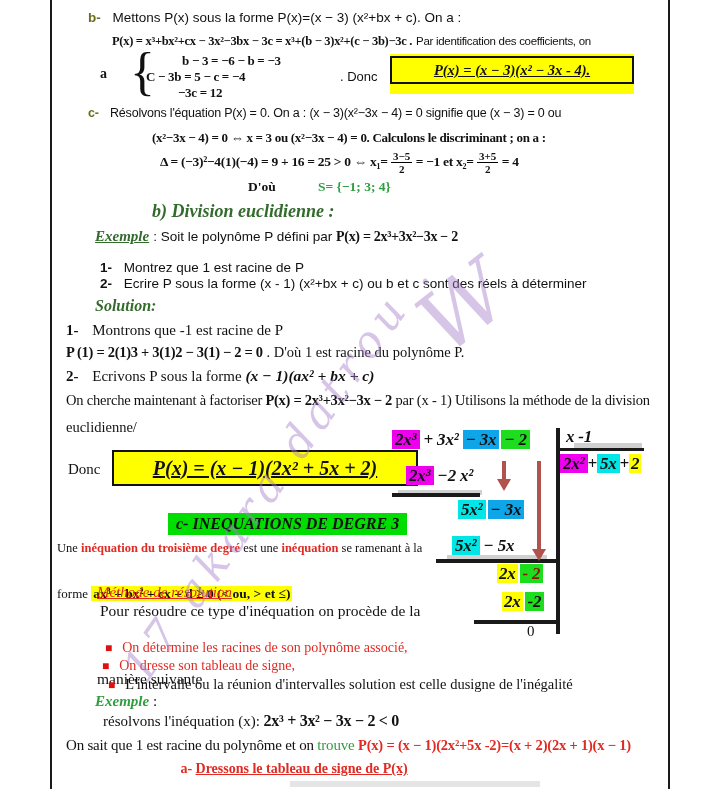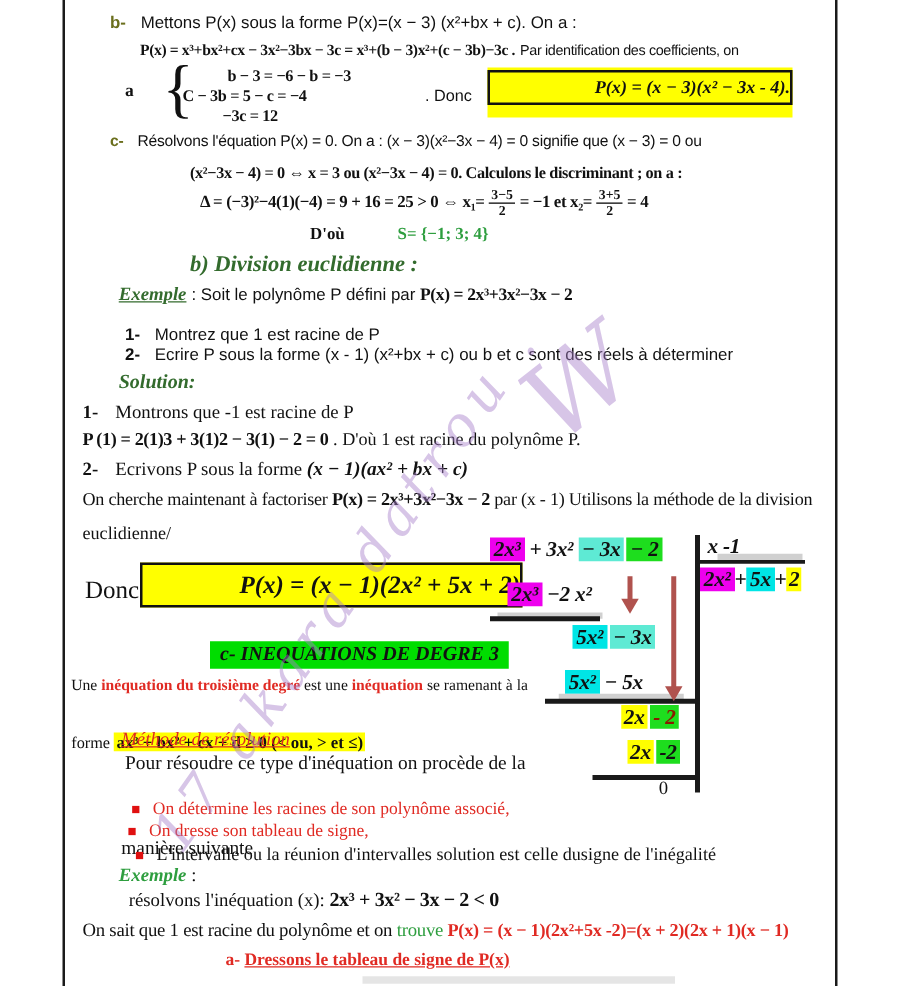--- a/index.html
+++ b/index.html
@@ -9,33 +9,33 @@
   .sans{font-family:Liberation Sans, sans-serif;}
   .b{font-weight:bold;} .i{font-style:italic;}
   .olive{color:#6b6f1d;}
   .grn{color:#2e9e3f;}
   .dgrn{color:#336b2d;}
   .red{color:#e02a23;}
   .u{text-decoration:underline;}
   .hl-y{background:#ffff00;padding:0 2px;}
   .hl-m{background:#ee00ee;padding:0 3px;}
   .hl-c{background:#00e5e5;padding:0 3px;}
-  .hl-r{background:#5eead4;padding:0 3px;}
+  .hl-r{background:#0ea5e9;padding:0 3px;}
   .hl-g{background:#1edd1e;padding:0 3px;}
   .rule{position:absolute;background:#1a1a1a;}
   .mathline{font-weight:bold;letter-spacing:-0.3px;}
   .frac{display:inline-block;vertical-align:middle;text-align:center;font-size:11px;line-height:1.1;font-weight:bold;}
   .frac .num{display:block;border-bottom:1.2px solid #000;padding:0 2px;}
   .frac .den{display:block;}
   .divrow{font-size:17px;font-weight:bold;font-style:italic;letter-spacing:-0.2px;}
   .arrow{position:absolute;width:4px;background:#b0524e;}
   .arrow::after{content:"";position:absolute;left:-5px;bottom:-11px;border:7px solid transparent;border-top:12px solid #b0524e;}
   .bullet{color:#e01010;font-size:12px;margin-right:10px;}
   .wm{position:absolute;color:rgba(166,127,201,0.45);font-family:"DejaVu Serif",serif;font-style:italic;pointer-events:none;z-index:5;}
-  .box{position:absolute;background:#ffff00;border:2px solid #111;display:flex;align-items:center;justify-content:flex-end;}
+  .box{position:absolute;background:#ffff00;border:2px solid #111;display:flex;align-items:center;justify-content:center;text-decoration:underline;}
   .shadow{position:absolute;background:#c4c4c4;opacity:0.8;}
 </style>
 </head>
 <body>
 
 <div id="page">
 
   <div class="rule" style="left:50px;top:0;width:2px;height:789px;"></div>
   <div class="rule" style="left:668px;top:0;width:2px;height:789px;"></div>
 
@@ -106,21 +106,21 @@
     <span style="margin-left:10px;">Ecrivons  P sous  la  forme  </span>
     <span class="b i" style="font-size:15.5px;">(x − 1)(ax² + bx + c)</span>
   </div>
   <div class="abs" style="left:66px;top:392px;font-size:14.5px;letter-spacing:-0.2px;">
     <span>On cherche maintenant à factoriser </span>
     <span class="mathline" style="font-size:14.5px;">P(x) = 2x³+3x²−3x − 2</span>
     <span> par (x - 1) Utilisons  la méthode  de la division</span>
   </div>
   <div class="abs" style="left:66px;top:419px;font-size:14.5px;">euclidienne/</div>
 
-  <div class="abs" style="left:68px;top:461px;font-size:20px;">Donc</div>
+  <div class="abs" style="left:68px;top:461px;font-size:15px;">Donc</div>
   <div class="box" style="left:112px;top:450px;width:302px;height:32px;">
     <span class="b i" style="font-size:20px;">P(x) = (x − 1)(2x² + 5x + 2)</span>
   </div>
 
   <div class="rule" style="left:556px;top:428px;width:4px;height:206px;"></div>
   <div class="shadow" style="left:574px;top:443px;width:68px;height:7px;"></div>
   <div class="abs divrow" style="left:566px;top:427px;">x -1</div>
   <div class="rule" style="left:558px;top:448px;width:86px;height:3px;"></div>
 
   <div class="abs divrow" style="left:392px;top:430px;">

